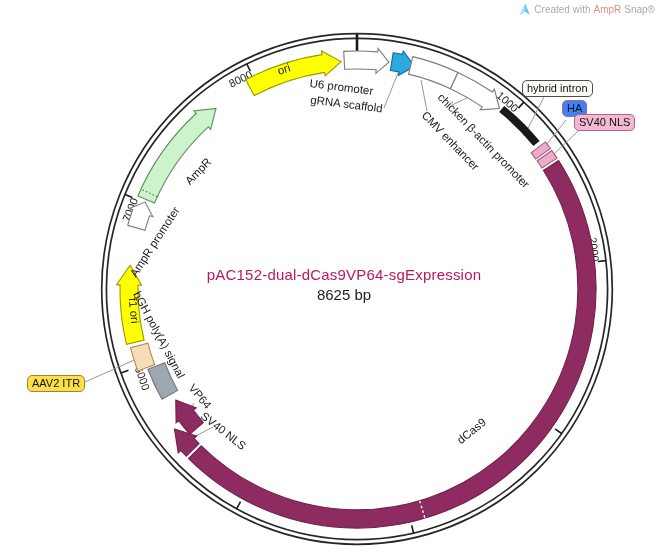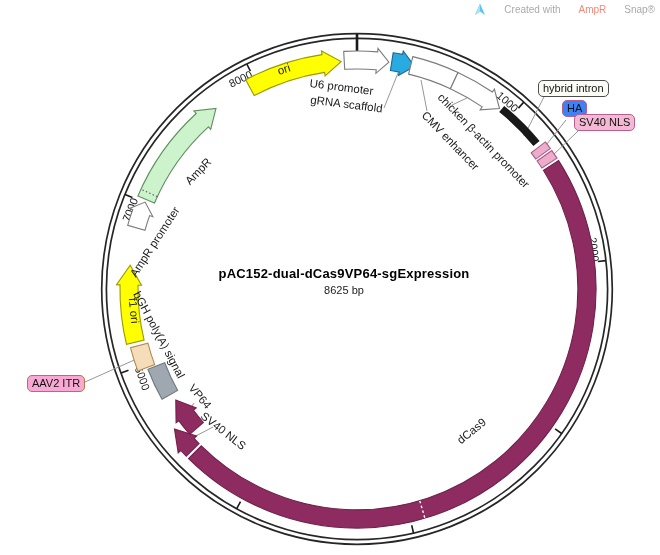--- a/index.html
+++ b/index.html
@@ -2,25 +2,25 @@
 <html><head>
 <meta charset="utf-8">
 <style>
   html,body{margin:0;padding:0;background:#fff;}
   .stage{position:relative;width:660px;height:555px;background:#ffffff;overflow:hidden;
          font-family:"Liberation Sans",sans-serif;}
   #map-svg{position:absolute;left:0;top:0;}
   #map-svg text{font-family:"Liberation Sans",sans-serif;fill:#1a1a1a;}
   .title-block{position:absolute;left:344px;top:266px;transform:translateX(-50%);
                text-align:center;pointer-events:none;}
-  .pname{font-size:13px;font-weight:bold;color:#000000;white-space:nowrap;letter-spacing:.2px;}
-  .psize{font-size:11px;color:#222;margin-top:3px;}
+  .pname{font-size:15px;font-weight:normal;color:#be185d;white-space:nowrap;letter-spacing:.2px;}
+  .psize{font-size:15px;color:#222;margin-top:3px;}
   .lbox{position:absolute;font-size:11px;line-height:13px;padding:1px 4px;
         border-radius:5px;border:1.3px solid;color:#111;white-space:nowrap;}
-  .credit{position:absolute;top:3px;right:5px;display:flex;align-items:center;gap:18px;
+  .credit{position:absolute;top:3px;right:5px;display:flex;align-items:center;gap:3px;
           font-size:10px;color:#aaaaaa;}
   .credit .snap{color:#f08a79;}
 </style>
 </head>
 <body>
 
 <div class="stage">
 
   <svg id="map-svg" width="660" height="555" viewBox="0 0 660 555">
       <circle cx="357" cy="289" r="255.3" fill="none" stroke="#262626" stroke-width="1.7"></circle>
@@ -81,24 +81,24 @@
       <text x="130" y="311" font-size="11.5" text-anchor="middle" transform="rotate(84 130 311)">f1 ori</text>
       <text x="158" y="244" font-size="11.5" text-anchor="middle" transform="rotate(-57 158 244)">AmpR promoter</text>
       <text x="201" y="174" font-size="11.5" text-anchor="middle" transform="rotate(-46 201 174)">AmpR</text>
     </svg>
 
   <div class="title-block">
     <div class="pname">pAC152-dual-dCas9VP64-sgExpression</div>
     <div class="psize">8625 bp</div>
   </div>
 
-  <div class="lbox" style="left: 538px; top: 80px; background: rgb(252, 252, 247); border-color: rgb(77, 77, 77);">hybrid intron</div>
+  <div class="lbox" style="left: 522px; top: 80px; background: rgb(252, 252, 247); border-color: rgb(77, 77, 77);">hybrid intron</div>
   <div class="lbox" style="left: 562px; top: 100px; background: #3b82f6; border-color: rgb(183, 95, 147);">HA</div>
   <div class="lbox" style="left: 574px; top: 114px; background: rgb(243, 184, 211); border-color: rgb(183, 95, 147);">SV40 NLS</div>
-  <div class="lbox" style="left: 27px; top: 375px; background: #f9a8d4; border-color: rgb(170, 124, 66);">AAV2 ITR</div>
+  <div class="lbox" style="left: 27px; top: 375px; background: #fde047; border-color: rgb(170, 124, 66);">AAV2 ITR</div>
 
   <div class="credit">
     <svg width="12" height="13" viewBox="0 0 12 13">
       <path d="M1,12 L6,0.5 L11,12 L6,8.5 Z" fill="#5bc6ee"></path>
       <path d="M6,0.5 L6,8.5 L1,12 Z" fill="#a5e0f5"></path>
     </svg>
     <span>Created with </span>
       <span class="snap">AmpR</span>
       <span>Snap®</span>
   </div>

